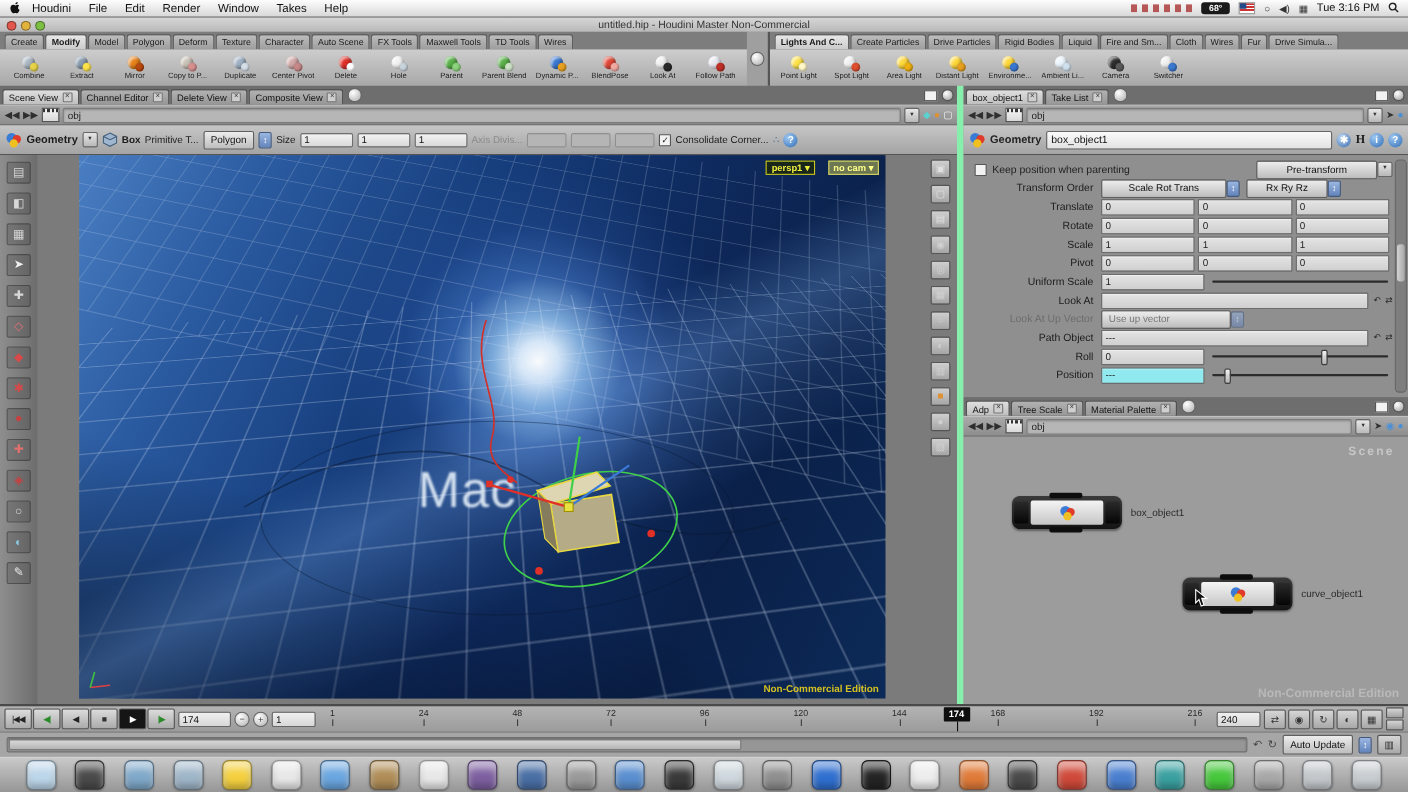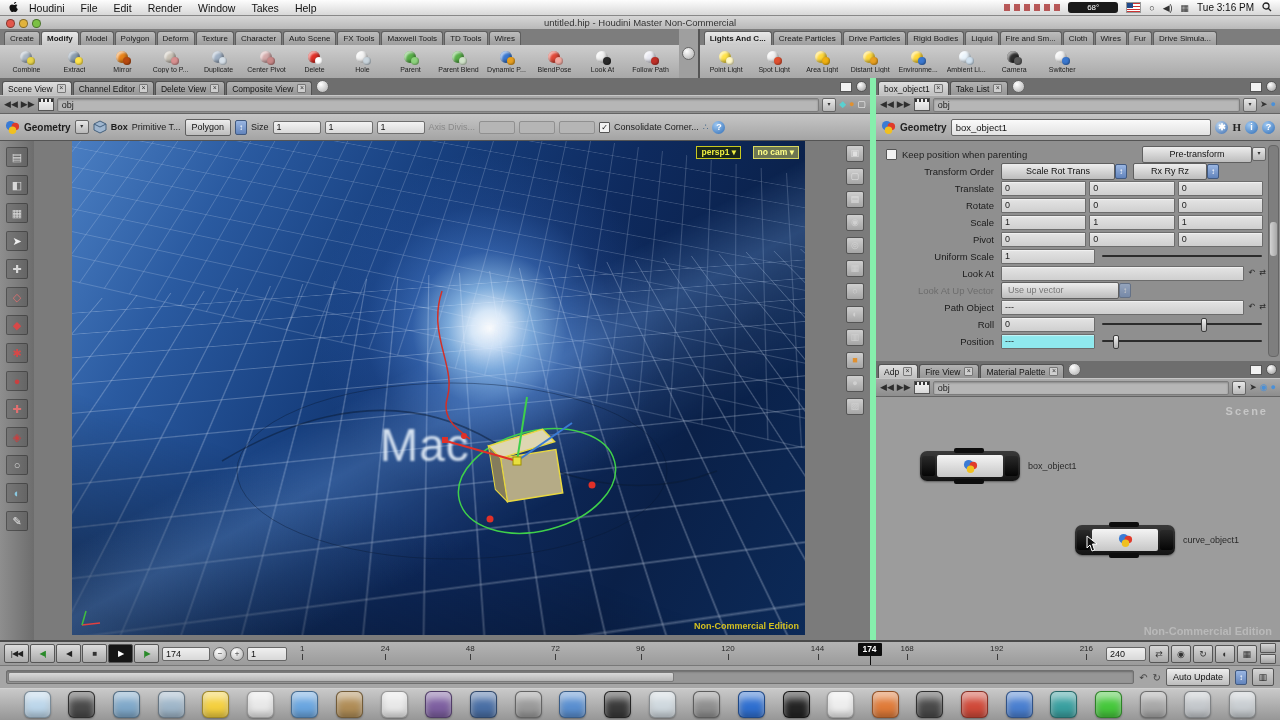--- a/index.html
+++ b/index.html
@@ -9,21 +9,21 @@
 
   
   #menubar{top:0;height:16px;background:linear-gradient(#fdfdfd,#d8d8d8);border-bottom:1px solid #888;
            display:flex;align-items:center;font-size:10.5px;color:#111;padding:0 8px;box-sizing:border-box;z-index:30}
   .apple{width:11px;height:11px;margin-right:10px;display:inline-block}
   .mitems{display:flex;gap:16px}
   .mitems .mitem{cursor:default;white-space:nowrap}
   .mitems .mitem:first-child{font-weight:normal}
   #mb-right{margin-left:auto;display:flex;align-items:center;gap:8px}
   .ticker{width:56px;height:7px;background:repeating-linear-gradient(90deg,#a33 0 6px,transparent 6px 10px);opacity:.8}
-  .tempw{background:#1a1a1a;color:#fff;border-radius:3px;font-size:8px;padding:1px 19px;font-weight:normal}
+  .tempw{background:#1a1a1a;color:#fff;border-radius:3px;font-size:8px;padding:1px 7px;font-weight:bold}
   .flag{width:13px;height:9px;background:repeating-linear-gradient(#c33 0 1.4px,#fff 1.4px 2.8px);position:relative;border:.5px solid #999}
   .flag:before{content:"";position:absolute;left:0;top:0;width:6px;height:4.5px;background:#224a8a}
   .mbglyph{font-size:9px;color:#333}
   .clock{font-size:10px;color:#111;white-space:nowrap}
 
   
   #titlebar{top:16px;height:13px;background:linear-gradient(#d6d6d6,#b9b9b9);border-bottom:1px solid #777;
             display:flex;align-items:center;justify-content:center;font-size:9.5px;color:#333}
   .lights{position:absolute;left:6px;top:3px;display:flex;gap:4px}
   .lights span{width:7px;height:7px;border-radius:50%;border:.5px solid rgba(0,0,0,.4)}
@@ -687,21 +687,21 @@
       </div>
   </div>
 
   <div class="tabbar">
     <div style="display:flex;align-items:flex-end;gap:1px">
         <span class="tab active">
           <span>Adp</span>
           <span class="x">×</span>
         </span>
         <span class="tab">
-          <span>Fire View</span>
+          <span>Tree Scale</span>
           <span class="x">×</span>
         </span>
         <span class="tab">
           <span>Material Palette</span>
           <span class="x">×</span>
         </span>
       </div>
     <span class="roundadd"></span>
     <span class="pane-ctls">
         <span class="pc-rect"></span>

